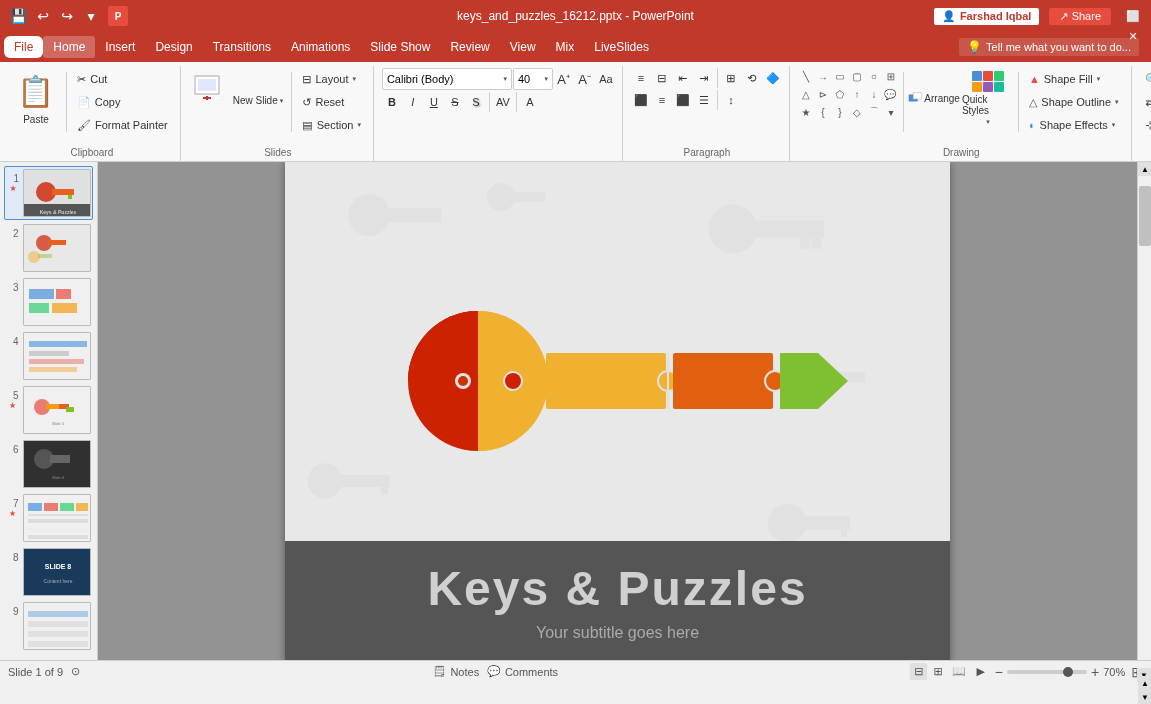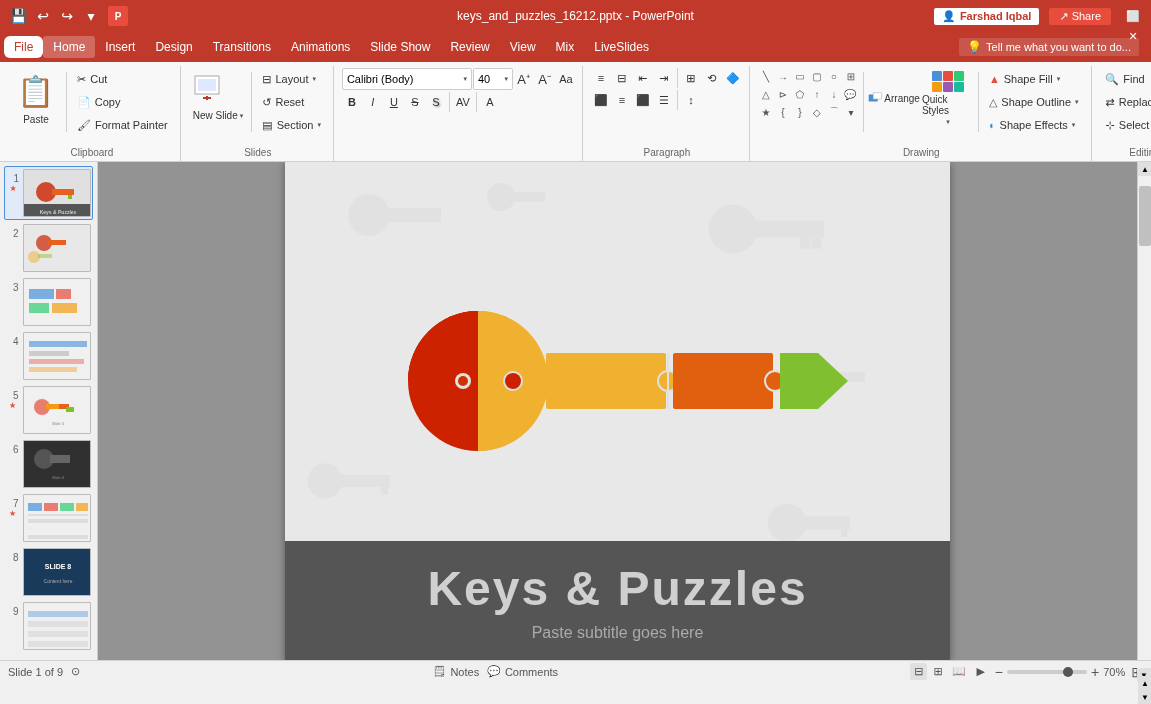--- a/index.html
+++ b/index.html
@@ -109,22 +109,22 @@
       align-items: center;
       justify-content: center;
       font-size: 28px;
       border-radius: 3px;
     }
     .paste-label { font-size: 10px; color: #333; }
 
     
     .new-slide-btn {
       display: flex;
-      flex-direction: column;
-      align-items: flex-start;
+      flex-direction: row;
+      align-items: flex-end;
       cursor: pointer;
     }
     .new-slide-top {
       width: 40px;
       height: 40px;
       display: flex;
       align-items: center;
       justify-content: center;
       font-size: 22px;
       border-radius: 3px;
@@ -906,21 +906,21 @@
 
           <circle cx="85" cy="100" r="8" fill="#e0e0e0"></circle>
           <circle cx="85" cy="100" r="5" fill="#cc3300"></circle>
 
           <line x1="290" y1="72" x2="290" y2="128" stroke="#e0e0e0" stroke-width="2"></line>
         </svg>
       </div>
 
       <div class="slide-title-bar">
         <div class="slide-title-text">Keys &amp; Puzzles</div>
-        <div class="slide-subtitle-text">Paste subtitle goes here</div>
+        <div class="slide-subtitle-text">Your subtitle goes here</div>
       </div>
     </div>
   </div>
 
   <div class="v-scrollbar">
     <div class="scroll-btn">▲</div>
     <div class="scroll-track">
       <div class="scroll-thumb"></div>
     </div>
     <div class="scroll-btn" style="position:absolute;bottom:22px;right:0;">▼</div>

